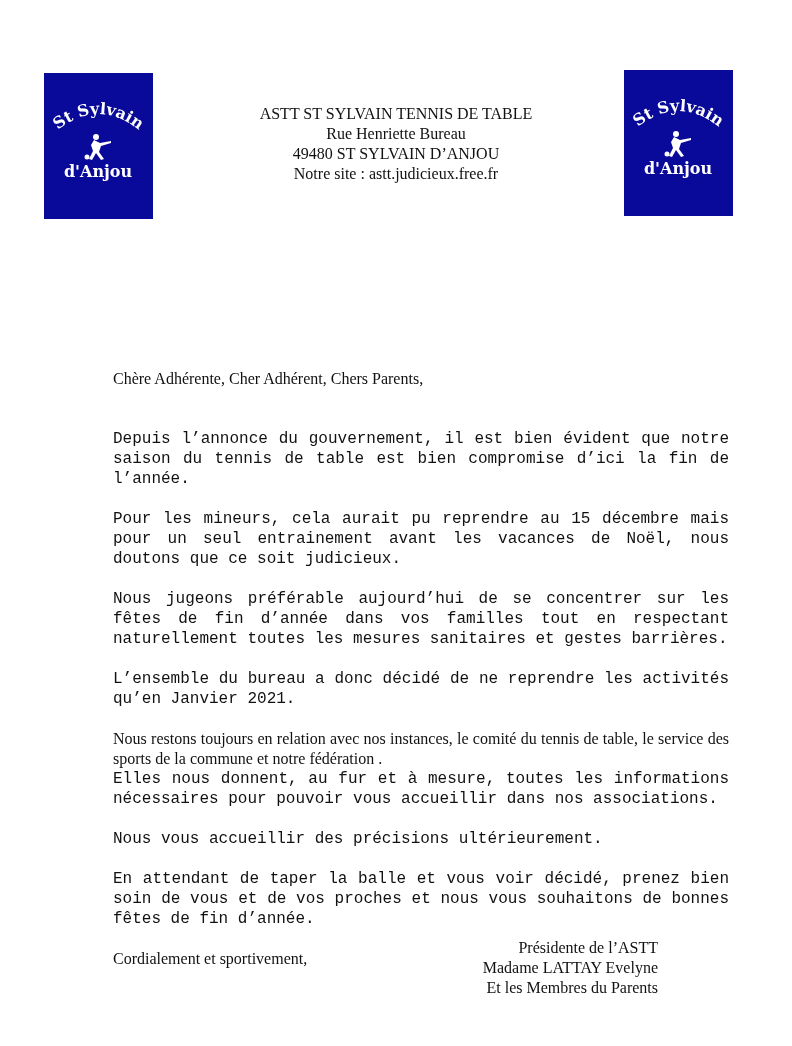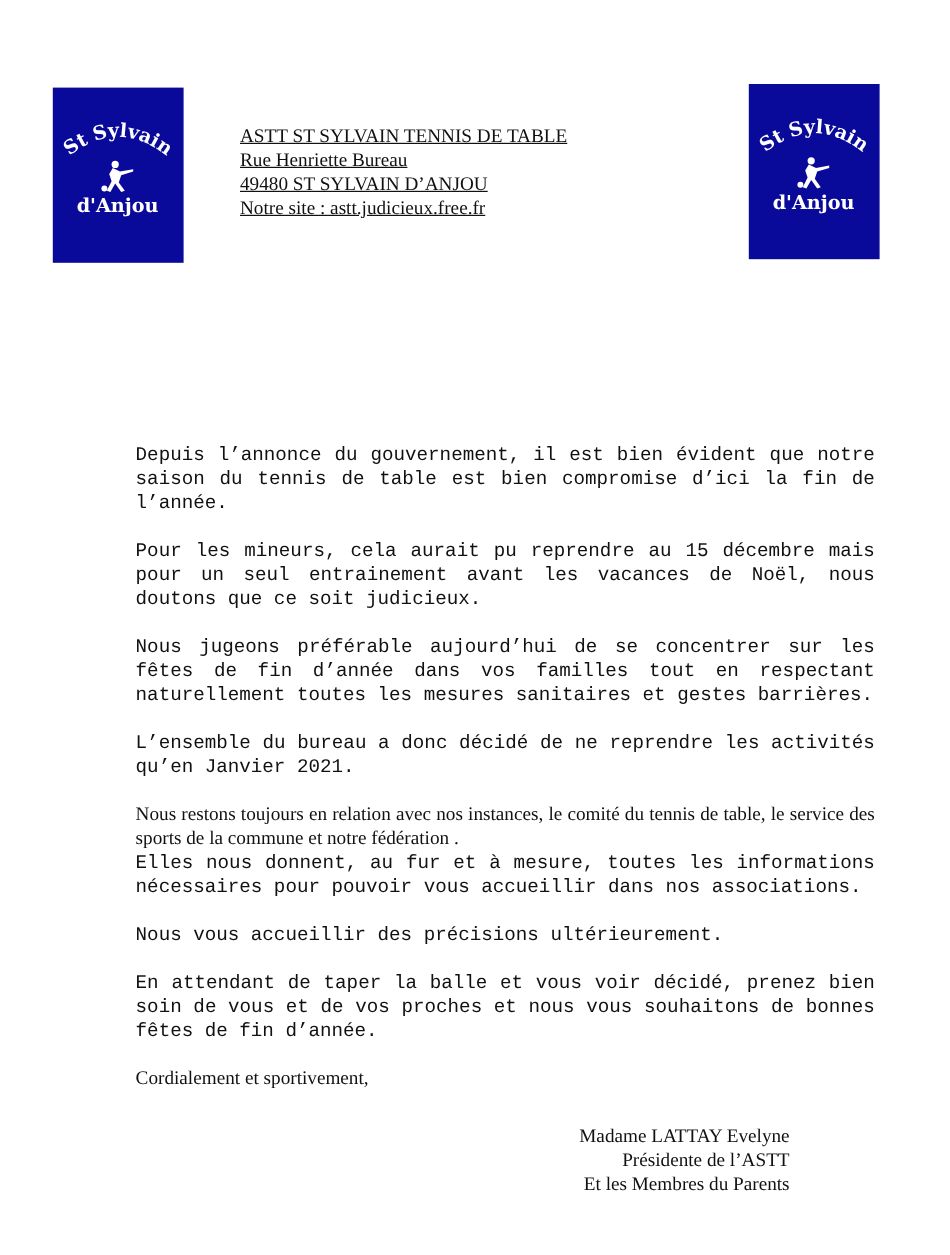--- a/index.html
+++ b/index.html
@@ -2,22 +2,22 @@
 <html><head>
 <meta charset="utf-8">
 <style>
   html, body { margin: 0; padding: 0; background: #ffffff; }
   body { width: 792px; height: 1046px; position: relative; overflow: hidden;
          font-family: "Liberation Serif", "DejaVu Serif", serif; color: #111111; }
   .logo { position: absolute; width: 109px; height: 146px; background: #0a0a9a; }
   .logo-left { left: 44px; top: 73px; }
   .logo-right { left: 624px; top: 70px; }
   .logo svg { width: 100%; height: 100%; display: block; }
-  .header { position: absolute; left: 200px; width: 392px; top: 104px; text-align: left;
-            font-size: 16px; line-height: 20px; text-decoration: underline; }
+  .header { position: absolute; left: 200px; width: 392px; top: 104px; text-align: center;
+            font-size: 16px; line-height: 20px; }
   .header div { white-space: nowrap; }
   .body { position: absolute; left: 113px; width: 616px; top: 369px; font-size: 16px; line-height: 20px; }
   .para { text-align: justify; margin: 0; }
   .greet { margin-bottom: 40px; }
   .gap { margin-bottom: 20px; font-family: Liberation Mono, monospace; }
   .sign { position: absolute; right: 134px; top: 938px; text-align: right; font-size: 16px; line-height: 20px; }
 </style>
 </head>
 <body>
 
@@ -56,28 +56,29 @@
 </div>
 
 <div class="header">
   <div>ASTT ST SYLVAIN TENNIS DE TABLE</div>
   <div>Rue Henriette Bureau</div>
   <div>49480 ST SYLVAIN D’ANJOU</div>
   <div>Notre site : astt.judicieux.free.fr</div>
 </div>
 
 <div class="body">
+  <p class="para greet">Chère Adhérente, Cher Adhérent, Chers Parents,</p>
   <p class="para gap">Depuis l’annonce du gouvernement, il est bien évident que notre saison du tennis de table est bien compromise d’ici la fin de l’année.</p>
   <p class="para gap">Pour les mineurs, cela aurait pu reprendre au 15 décembre mais pour un seul entrainement avant les vacances de Noël, nous doutons que ce soit judicieux.</p>
   <p class="para gap">Nous jugeons préférable aujourd’hui de se concentrer sur les fêtes de fin d’année dans vos familles tout en respectant naturellement toutes les mesures sanitaires et gestes barrières.</p>
   <p class="para gap">L’ensemble du bureau a donc décidé de ne reprendre les activités qu’en Janvier 2021.</p>
   <p class="para">Nous restons toujours en relation avec nos instances, le comité du tennis de table, le service des sports de la commune et notre fédération .</p>
   <p class="para gap">Elles nous donnent, au fur et à mesure, toutes les informations nécessaires pour pouvoir vous accueillir dans nos associations.</p>
   <p class="para gap">Nous vous accueillir des précisions ultérieurement.</p>
   <p class="para gap">En attendant de taper la balle et vous voir décidé, prenez bien soin de vous et de vos proches et nous vous souhaitons de bonnes fêtes de fin d’année.</p>
   <p class="para">Cordialement et sportivement,</p>
 </div>
 
 <div class="sign">
+  <div>Présidente de l’ASTT</div>
   <div>Madame LATTAY Evelyne</div>
-  <div>Présidente de l’ASTT</div>
   <div>Et les Membres du Parents</div>
 </div>
 
 </body></html>

